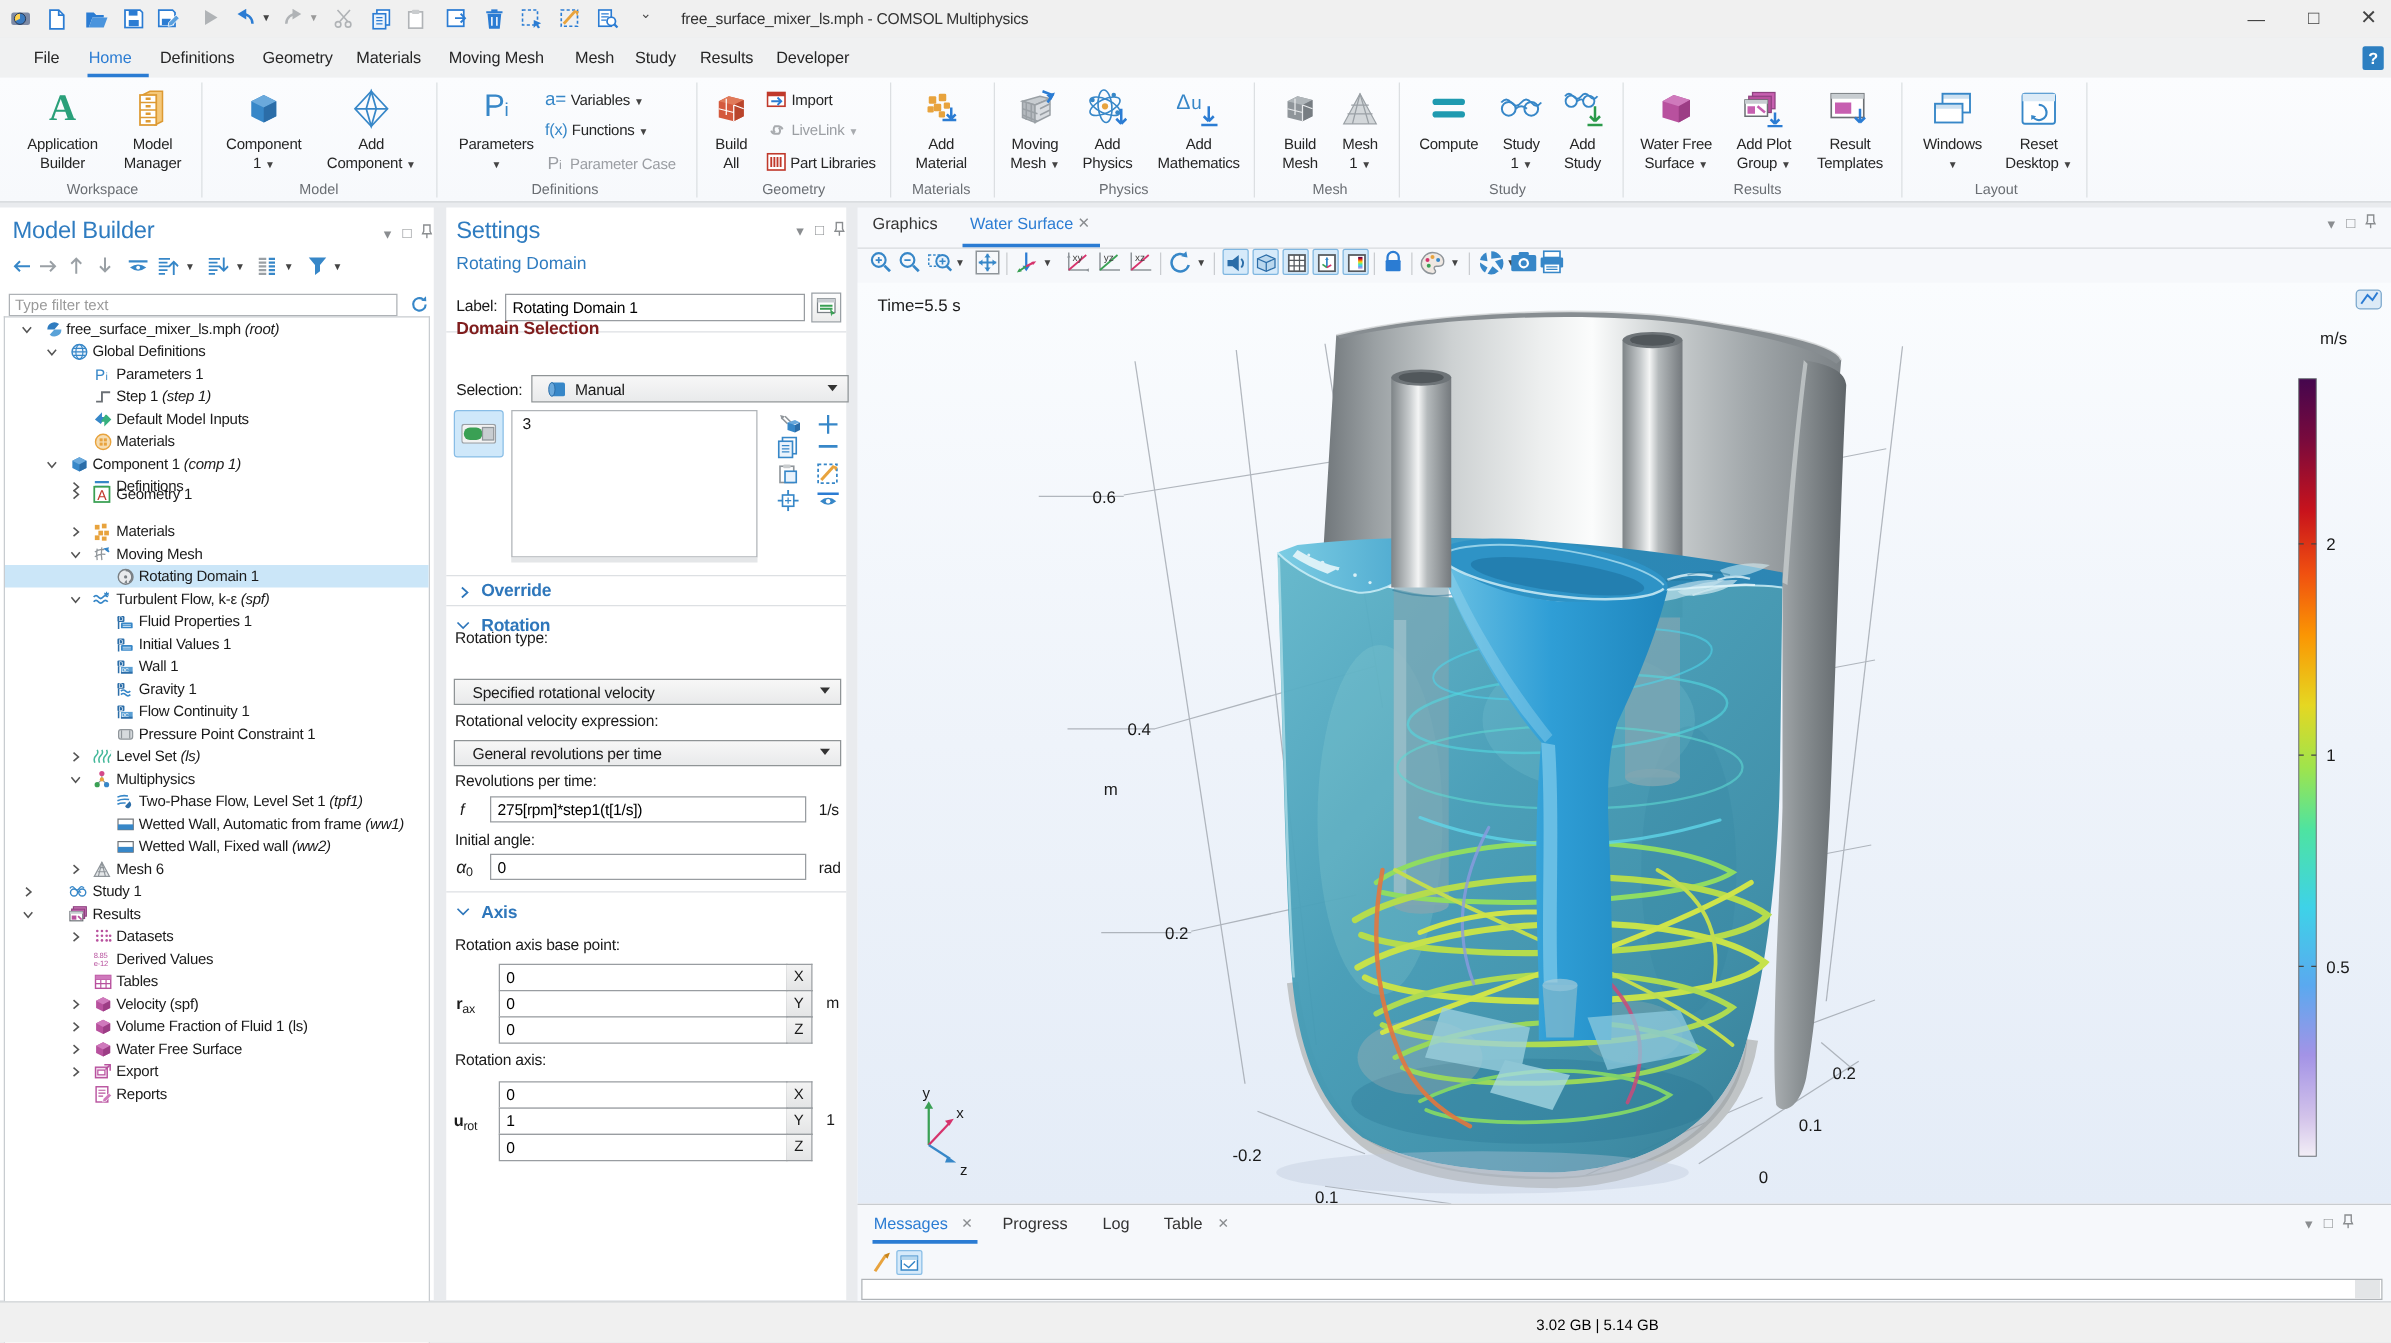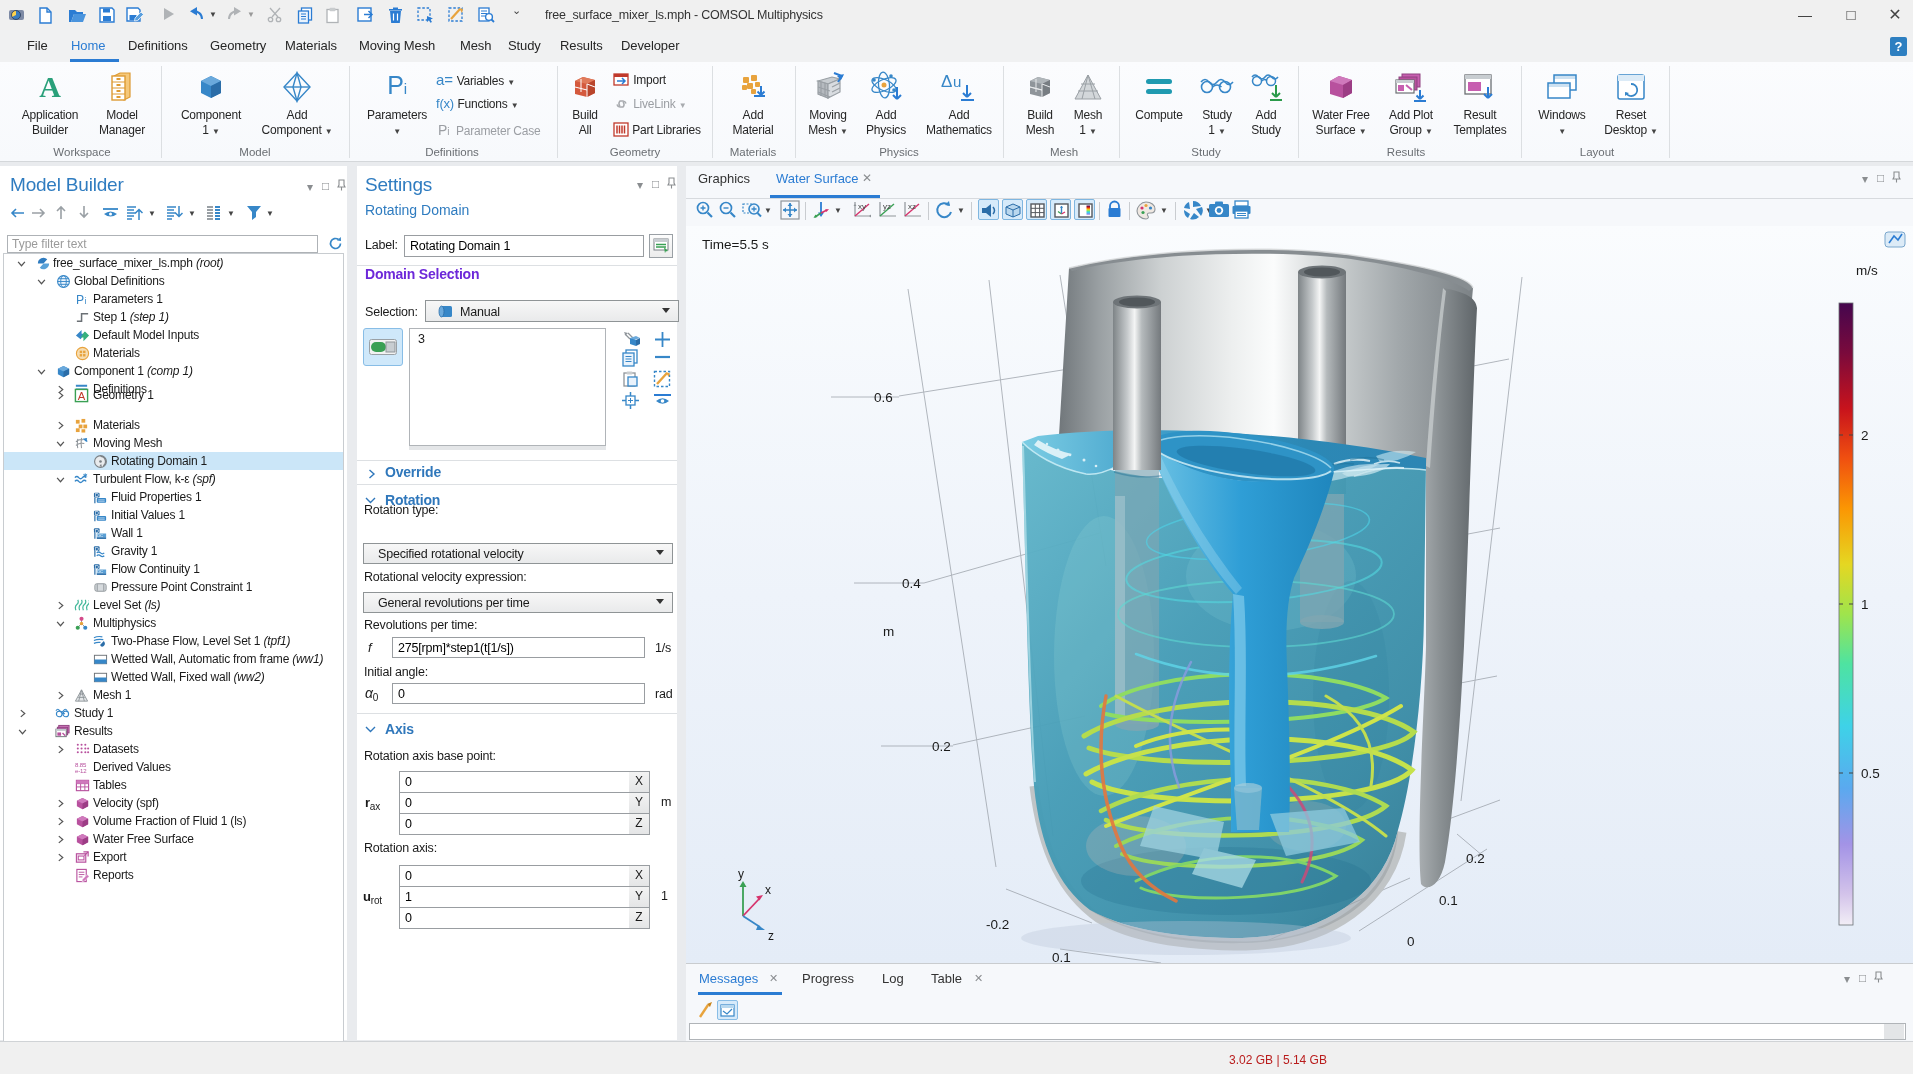--- a/index.html
+++ b/index.html
@@ -46,21 +46,21 @@
 .ssep{position:absolute;left:0;width:320px;height:1px;background:#dde0e3}
 .unitcell{position:absolute;width:21px;background:linear-gradient(#f3f3f3,#e4e5e6);border:1px solid #999da1;border-left:none;text-align:center;font-size:12px;line-height:19px}
 .gtab{position:absolute;top:5px;font-size:13px}
 #gtoolbar{position:absolute;left:0;top:32px;width:1227px;height:28px}
 .tbtn{position:absolute;top:2px}
 .hlbtn{border:1px solid #7fb6e0;background:#d6eafa;border-radius:2px}
 
 #msgpanel{left:686px;top:963px;width:1227px;height:78px;background:#f6f8fb;border-top:1px solid #c9cccf}
 
 #statusbar{left:0;top:1041px;width:1913px;height:33px;background:#f0f0f0;border-top:1px solid #d0d3d6}
-#statusbar div{text-align:center;font-size:12px;color:#b91c1c;margin-top:11px}
+#statusbar div{text-align:center;font-size:12px;color:#000000;margin-top:11px}
 </style></head><body>
 <div class="abs" id="titlebar">
 <svg class="ti" style="left:8px" width="17" height="16" viewBox="0 0 17 16">
       <rect x="1" y="3" width="15" height="10" rx="2" fill="#7d8aa5"></rect>
       <circle cx="8" cy="8" r="4.5" fill="#3a7abf"></circle>
       <path d="M8 3.5a4.5 4.5 0 0 0-4 6.5l4-2z" fill="#ffd24d"></path>
       <circle cx="8" cy="8" r="4.5" fill="none" stroke="#2a3a55" stroke-width="0.8"></circle>
     </svg>
 <svg class="ti" style="left:37px" width="16" height="17" viewBox="0 0 16 17">
       <path d="M3 1h7l4 4v11H3z" fill="#fff" stroke="#2b7cd3" stroke-width="1.4"></path>
@@ -774,21 +774,21 @@
         </svg>
         <span class="tx" style="left:107px">Wetted Wall, Fixed wall <i>(ww2)</i></span>
       </div>
 <div class="trow" style="top:432px">
         <svg class="tchev" style="left:52px" width="9" height="9">
           <use href="#i-cc"></use>
         </svg>
         <svg class="tico" style="left:70px" width="15" height="15">
           <use href="#i-mesh1"></use>
         </svg>
-        <span class="tx" style="left:89px">Mesh 1</span>
+        <span class="tx" style="left:89px">Mesh 6</span>
       </div>
 <div class="trow" style="top:450px">
         <svg class="tchev" style="left:14px" width="9" height="9">
           <use href="#i-cc"></use>
         </svg>
         <svg class="tico" style="left:51px" width="15" height="15">
           <use href="#i-study"></use>
         </svg>
         <span class="tx" style="left:70px">Study 1</span>
       </div>
@@ -880,21 +880,21 @@
 <input class="sinput" style="left: 47px; top: 69px; width: 240px; height: 22px; font-family: &quot;Liberation Sans&quot;, sans-serif;" value="Rotating Domain 1">
 <div style="position:absolute;left:292px;top:68px;width:24px;height:24px;border:1px solid #9aa0a5;background:linear-gradient(#fdfdfd,#ececec)">
       <svg width="16" height="15" style="margin:3px 0 0 3px" viewBox="0 0 16 15">
         <rect x="1" y="1" width="14" height="11" fill="#fff" stroke="#7a8085"></rect>
         <rect x="1" y="1" width="14" height="3" fill="#c8cdd1"></rect>
         <path d="M3 6.5h10M3 9h10" stroke="#3aa054" stroke-width="1.6"></path>
         <path d="M11 9l4 4-2.5.5-.5 2z" fill="#3aa054"></path>
       </svg>
     </div>
 <div class="ssep" style="top:99px"></div>
-<div class="shead" style="left:8px;top:100px;color:#6d28d9">Domain Selection</div>
+<div class="shead" style="left:8px;top:88px;color:#7f1d1d">Domain Selection</div>
 <div class="slabel" style="left:8px;top:139px">Selection:</div>
 <div class="sdrop" style="left:68px;top:134px;width:254px;height:22px">
       <svg style="position:absolute;left:12px;top:4px" width="16" height="13" viewBox="0 0 16 13">
         <rect x="3" y="1" width="11" height="11" rx="1.5" fill="#3787c8"></rect>
         <ellipse cx="3.5" cy="6.5" rx="2.5" ry="5.5" fill="#6aa9dc" stroke="#2b6da8" stroke-width="0.8"></ellipse>
       </svg>
       <span style="position:absolute;left:34px;top:4px">Manual</span>
       <span class="da"></span>
     </div>
 <div style="position:absolute;left:6px;top:162px;width:40px;height:38px;background:#cfe8fa;border:1px solid #88bde6;border-radius:3px">

